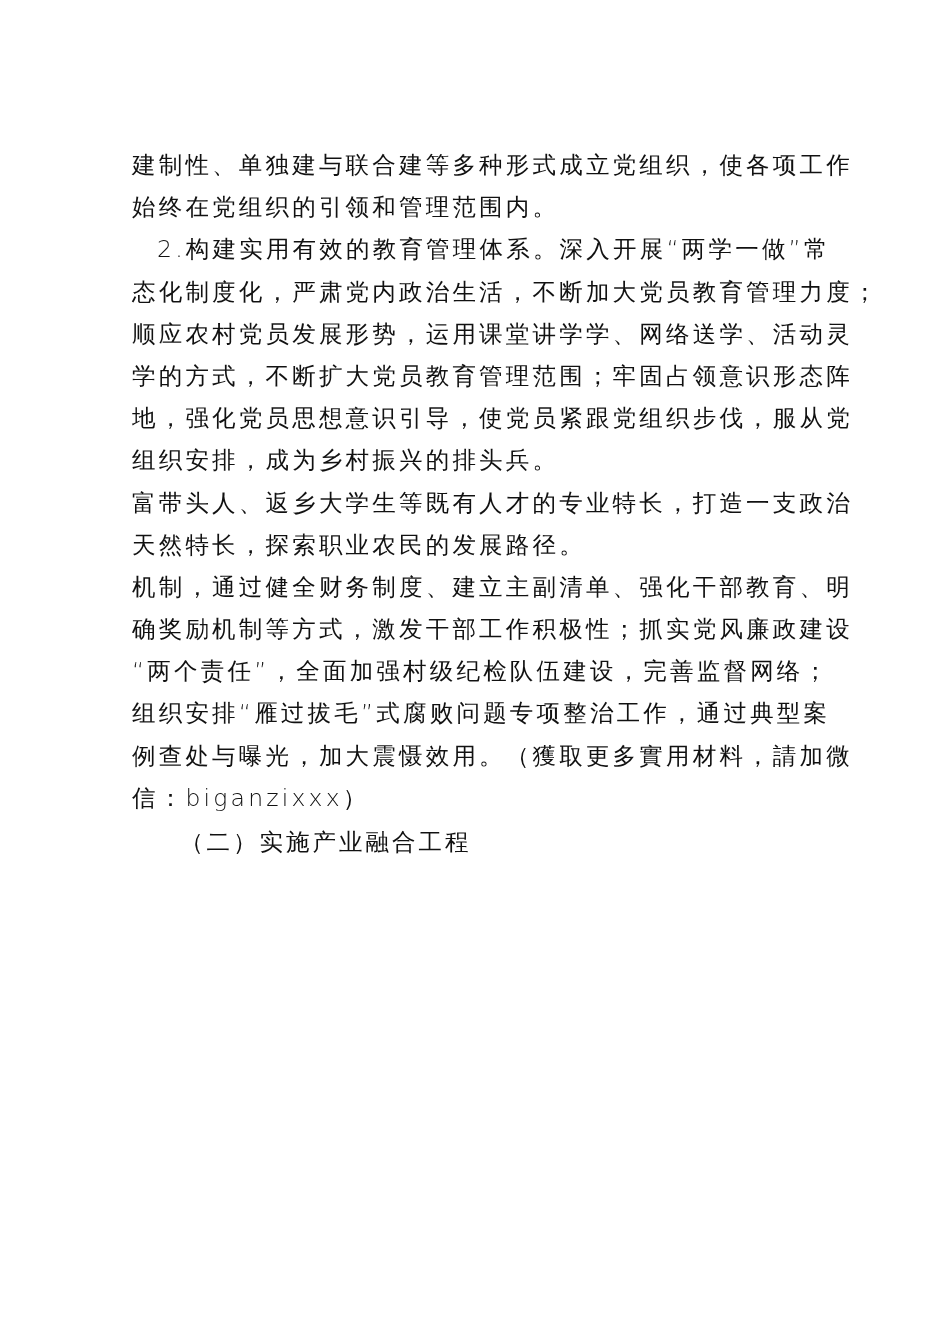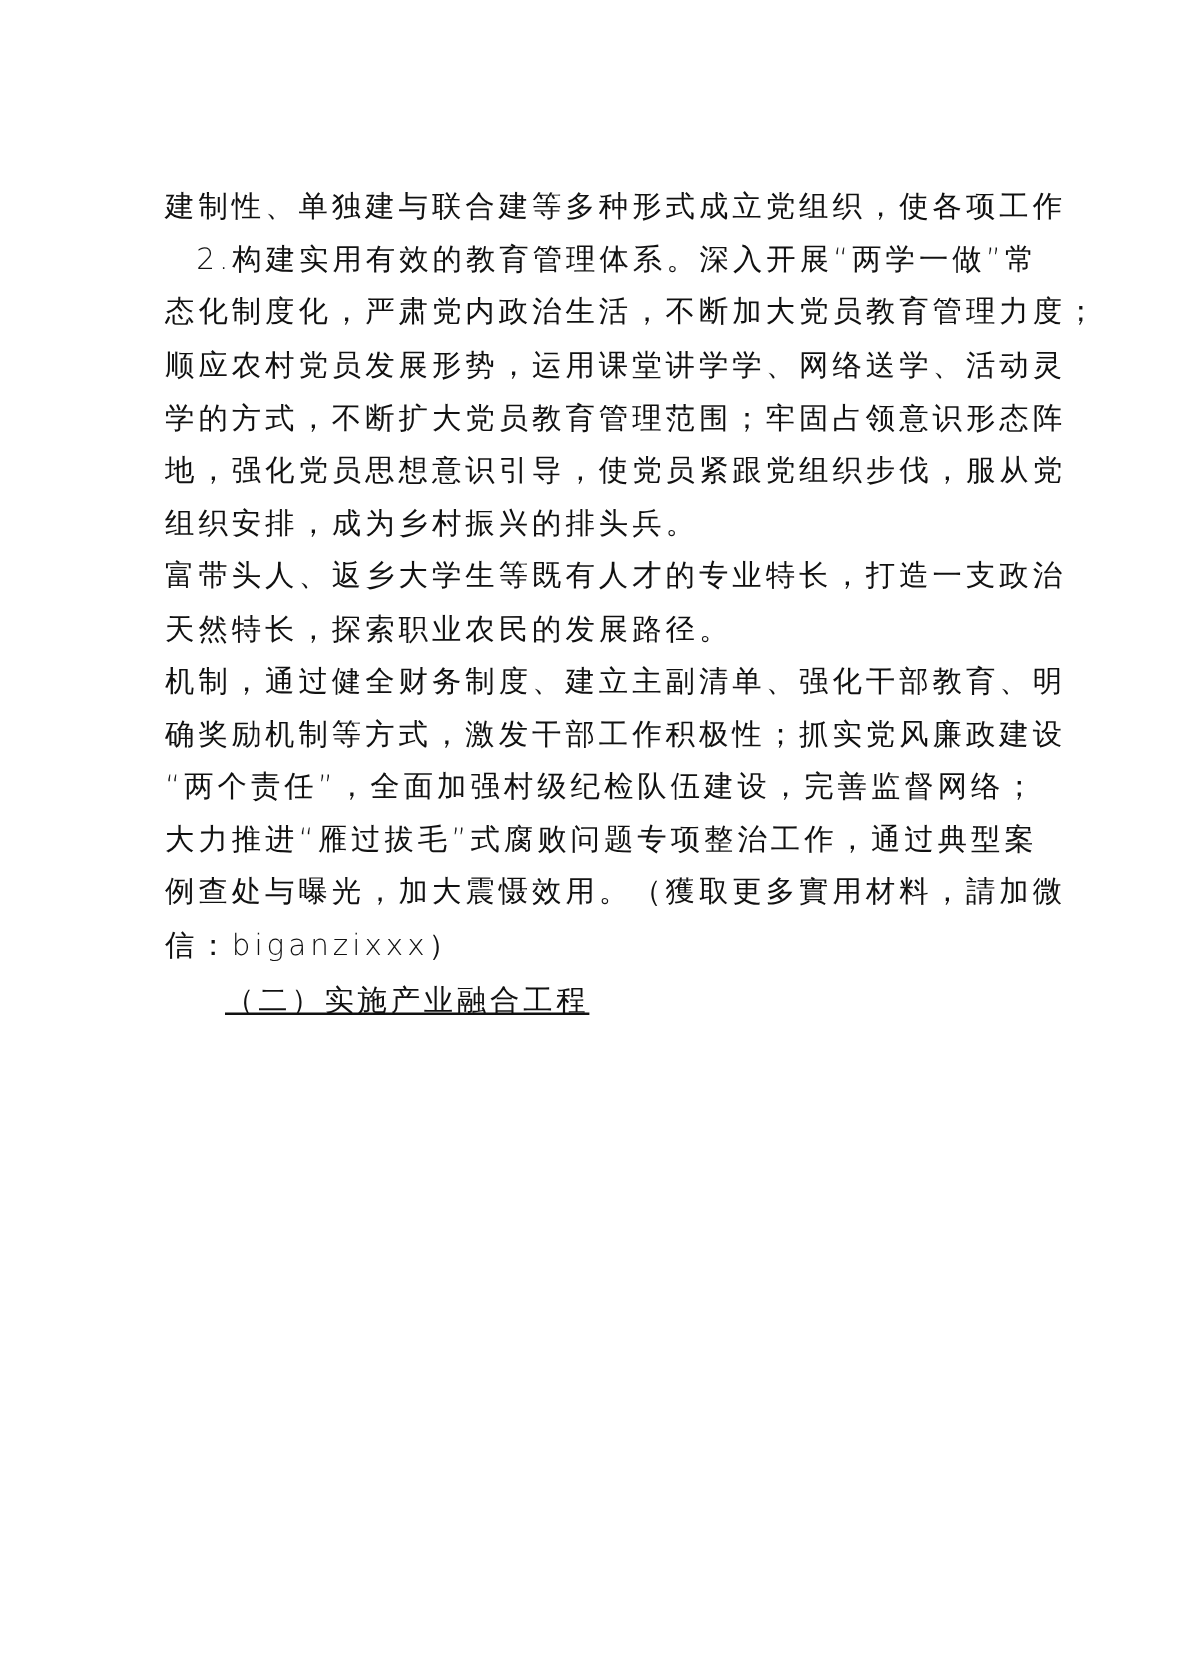--- a/index.html
+++ b/index.html
@@ -32,51 +32,51 @@
   }
   .line.indent {
     padding-left: 25px;
   }
   .line.heading {
     padding-left: 48px;
     font-family: "DejaVu Serif", "Liberation Serif", serif;
     letter-spacing: 3px;
     height: 46px;
     line-height: 46px;
-    text-decoration: underline;
   }
   .para { margin: 0; }
 </style>
 </head>
 <body>
 
 <div class="page">
 
   <div class="para">
     <div class="line">建制性、单独建与联合建等多种形式成立党组织，使各项工作</div>
+    <div class="line">始终在党组织的引领和管理范围内。</div>
   </div>
 
   <div class="para">
     <div class="line indent">2.构建实用有效的教育管理体系。深入开展“两学一做”常</div>
     <div class="line">态化制度化，严肃党内政治生活，不断加大党员教育管理力度；</div>
     <div class="line">顺应农村党员发展形势，运用课堂讲学学、网络送学、活动灵</div>
     <div class="line">学的方式，不断扩大党员教育管理范围；牢固占领意识形态阵</div>
     <div class="line">地，强化党员思想意识引导，使党员紧跟党组织步伐，服从党</div>
     <div class="line">组织安排，成为乡村振兴的排头兵。</div>
   </div>
 
   <div class="para">
     <div class="line">富带头人、返乡大学生等既有人才的专业特长，打造一支政治</div>
     <div class="line">天然特长，探索职业农民的发展路径。</div>
   </div>
 
   <div class="para">
     <div class="line">机制，通过健全财务制度、建立主副清单、强化干部教育、明</div>
     <div class="line">确奖励机制等方式，激发干部工作积极性；抓实党风廉政建设</div>
     <div class="line">“两个责任”，全面加强村级纪检队伍建设，完善监督网络；</div>
-    <div class="line">大力推进“雁过拔毛”式腐败问题专项整治工作，通过典型案</div>
+    <div class="line">组织安排“雁过拔毛”式腐败问题专项整治工作，通过典型案</div>
     <div class="line">例查处与曝光，加大震慑效用。（獲取更多實用材料，請加微</div>
     <div class="line">信：biganzixxx）</div>
   </div>
 
   <div class="line heading">（二）实施产业融合工程</div>
 
 </div>
 
 </body></html>

